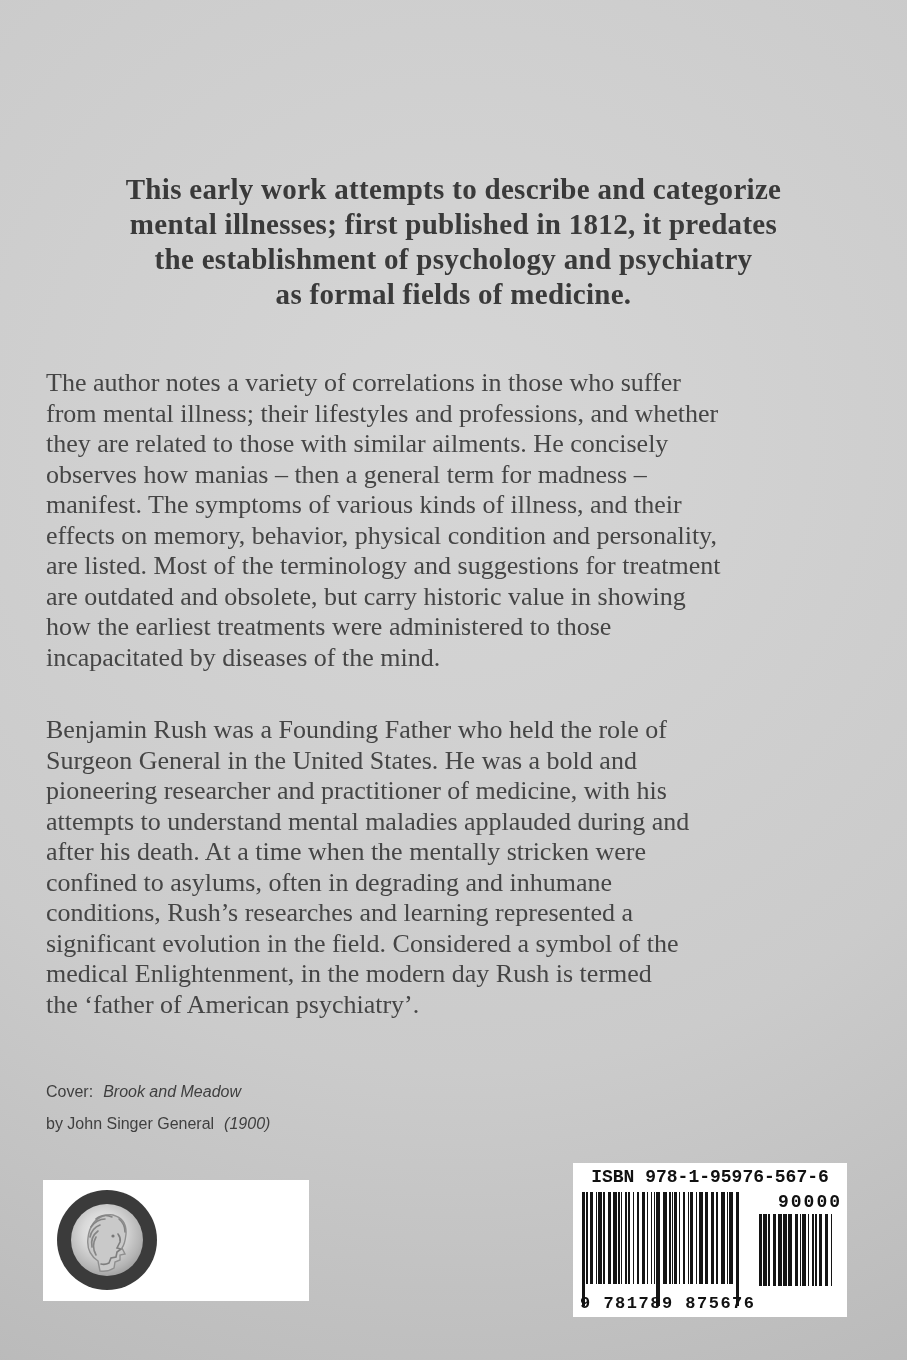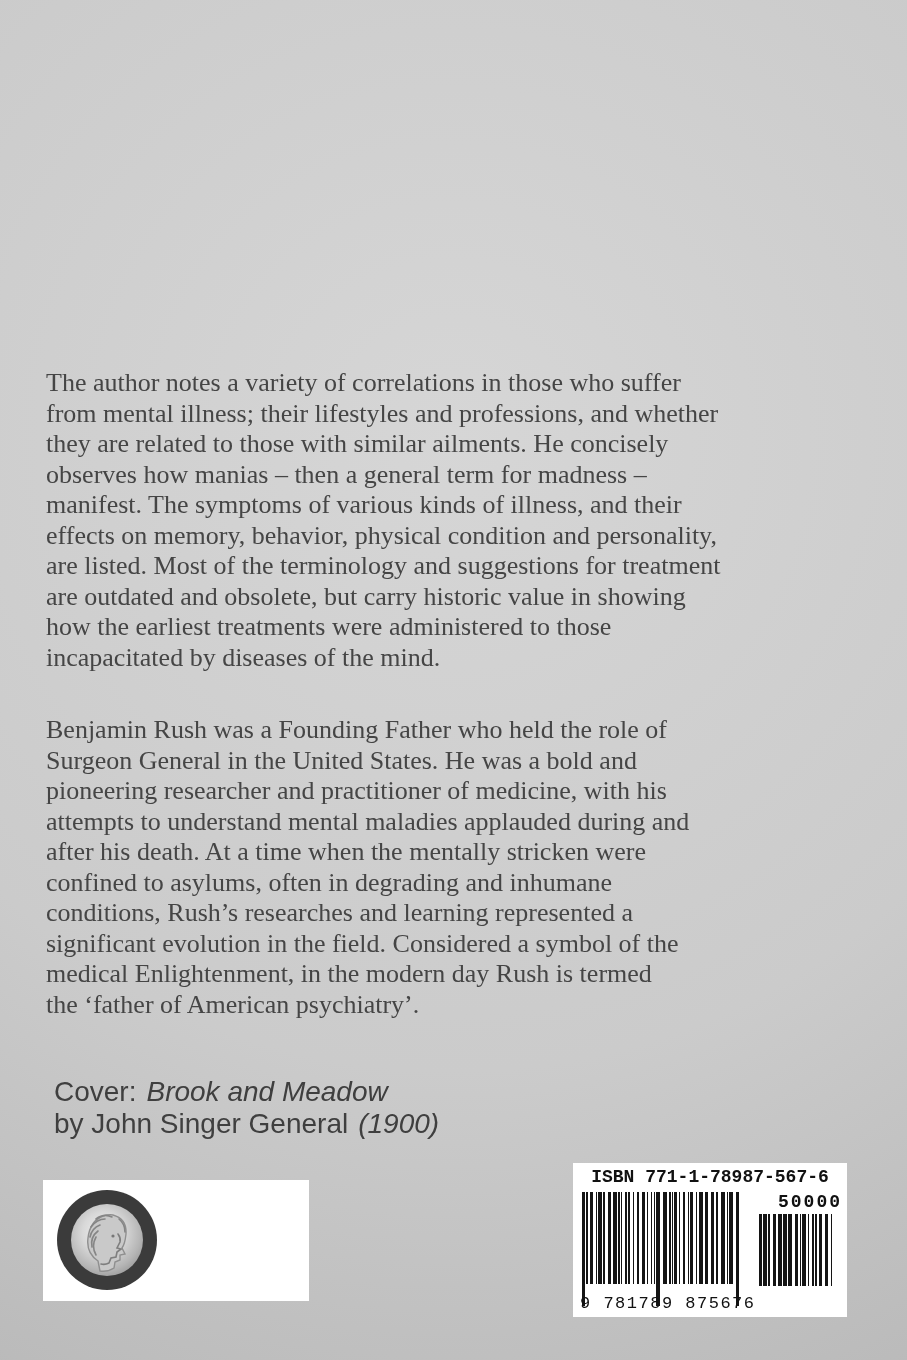--- a/index.html
+++ b/index.html
@@ -15,21 +15,21 @@
   }
   .para{
     position:absolute;left:46px;width:812px;
     font-family:"Liberation Serif",serif;font-size:26px;line-height:30.5px;
     color:#454545;
   }
   .para-1{top:368px;}
   .para-2{top:715px;}
   .credit{
     position:absolute;left:46px;top:1076px;
-    font-family:"Liberation Sans",sans-serif;font-size:28px;line-height:32px;color:#3f3f3f;margin-left:8px;
+    font-family:"Liberation Sans",sans-serif;font-size:16px;line-height:32px;color:#3f3f3f;
   }
   .credit .it{font-style:italic;}
   .credit .sp{display:inline-block;width:10px;}
   .logo{
     position:absolute;left:43px;top:1180px;width:266px;height:121px;background:#ffffff;
   }
   .coin{position:absolute;left:13px;top:9px;width:102px;height:102px;}
   .logo-text{
     position:absolute;left:116px;top:24px;width:146px;text-align:center;
     font-family:"Liberation Serif",serif;font-size:21px;line-height:31px;
@@ -49,29 +49,33 @@
   .bar.tall{height:114px;}
   .addon{margin-left:8px;width:84px;}
   .addon-num{
     text-align:right;font-family:"Liberation Mono",monospace;font-weight:bold;
     font-size:18px;color:#111;line-height:20px;letter-spacing:2px;
   }
   .addon-bars{height:72px;margin-top:2px;white-space:nowrap;overflow:hidden;}
   .addon-bars .bar{height:72px;}
   .digits{
     position:absolute;left:7px;bottom:4px;
-    font-family:"Liberation Mono",monospace;font-weight:normal;font-size:17px;
+    font-family:"Liberation Mono",monospace;font-weight:bold;font-size:17px;
     color:#111;letter-spacing:1.5px;white-space:nowrap;
   }
 </style>
 </head>
 <body>
 
 <div class="cover">
 
+  <div class="headline prelines">This early work attempts to describe and categorize
+mental illnesses; first published in 1812, it predates
+the establishment of psychology and psychiatry
+as formal fields of medicine.</div>
 
   <div class="para para-1 prelines">The author notes a variety of correlations in those who suffer
 from mental illness; their lifestyles and professions, and whether
 they are related to those with similar ailments. He concisely
 observes how manias – then a general term for madness –
 manifest. The symptoms of various kinds of illness, and their
 effects on memory, behavior, physical condition and personality,
 are listed. Most of the terminology and suggestions for treatment
 are outdated and obsolete, but carry historic value in showing
 how the earliest treatments were administered to those
@@ -115,24 +119,24 @@
           <path d="M40 66 q-5 -9 0 -18"></path>
           <path d="M63 30 q6 5 6 13"></path>
         </g>
         <path d="M62 45 q3 4 2 8 l-3 6 l4 1 l-4 3 l-1 5 l-5 1 l-2 5 q-4 2 -8 1" fill="none" stroke="#7e7e7e" stroke-width="1.6" stroke-linecap="round"></path>
         <circle cx="57" cy="47" r="1.6" fill="#777"></circle>
       </svg>
     </div>
   </div>
 
   <div class="barcode">
-    <div class="isbn-line">ISBN 771-1-78987-567-6</div>
+    <div class="isbn-line">ISBN 978-1-95976-567-6</div>
     <div class="bars-row">
       <div class="main-bars" id="mainBars"><span class="bar tall" style="width:3px;margin-right:1px"></span><span class="bar" style="width:2px;margin-right:2px"></span><span class="bar" style="width:3px;margin-right:3px"></span><span class="bar" style="width:1px;margin-right:1px"></span><span class="bar" style="width:4px;margin-right:1px"></span><span class="bar" style="width:2px;margin-right:3px"></span><span class="bar" style="width:3px;margin-right:2px"></span><span class="bar" style="width:4px;margin-right:1px"></span><span class="bar" style="width:2px;margin-right:1px"></span><span class="bar" style="width:1px;margin-right:3px"></span><span class="bar" style="width:2px;margin-right:1px"></span><span class="bar" style="width:2px;margin-right:3px"></span><span class="bar" style="width:1px;margin-right:3px"></span><span class="bar" style="width:2px;margin-right:3px"></span><span class="bar" style="width:3px;margin-right:2px"></span><span class="bar" style="width:1px;margin-right:3px"></span><span class="bar" style="width:1px;margin-right:2px"></span><span class="bar" style="width:1px;margin-right:1px"></span><span class="bar tall" style="width:4px;margin-right:3px"></span><span class="bar" style="width:4px;margin-right:2px"></span><span class="bar" style="width:2px;margin-right:1px"></span><span class="bar" style="width:1px;margin-right:1px"></span><span class="bar" style="width:3px;margin-right:2px"></span><span class="bar" style="width:1px;margin-right:3px"></span><span class="bar" style="width:2px;margin-right:3px"></span><span class="bar" style="width:1px;margin-right:1px"></span><span class="bar" style="width:3px;margin-right:3px"></span><span class="bar" style="width:1px;margin-right:2px"></span><span class="bar" style="width:4px;margin-right:2px"></span><span class="bar" style="width:3px;margin-right:3px"></span><span class="bar" style="width:3px;margin-right:2px"></span><span class="bar" style="width:2px;margin-right:3px"></span><span class="bar" style="width:4px;margin-right:2px"></span><span class="bar" style="width:1px;margin-right:1px"></span><span class="bar" style="width:4px;margin-right:3px"></span><span class="bar tall" style="width:3px;margin-right:1px"></span></div>
       <div class="addon">
-        <div class="addon-num">50000</div>
+        <div class="addon-num">90000</div>
         <div class="addon-bars" id="addonBars"><span class="bar" style="width:3px;margin-right:1px"></span><span class="bar" style="width:4px;margin-right:1px"></span><span class="bar" style="width:2px;margin-right:3px"></span><span class="bar" style="width:3px;margin-right:2px"></span><span class="bar" style="width:4px;margin-right:1px"></span><span class="bar" style="width:4px;margin-right:1px"></span><span class="bar" style="width:4px;margin-right:3px"></span><span class="bar" style="width:3px;margin-right:2px"></span><span class="bar" style="width:1px;margin-right:1px"></span><span class="bar" style="width:4px;margin-right:2px"></span><span class="bar" style="width:1px;margin-right:3px"></span><span class="bar" style="width:2px;margin-right:1px"></span><span class="bar" style="width:2px;margin-right:2px"></span><span class="bar" style="width:3px;margin-right:3px"></span><span class="bar" style="width:3px;margin-right:3px"></span><span class="bar" style="width:1px;margin-right:1px"></span></div>
       </div>
     </div>
     <div class="digits">9 781789 875676</div>
   </div>
 
 </div>
 
 </body></html>

